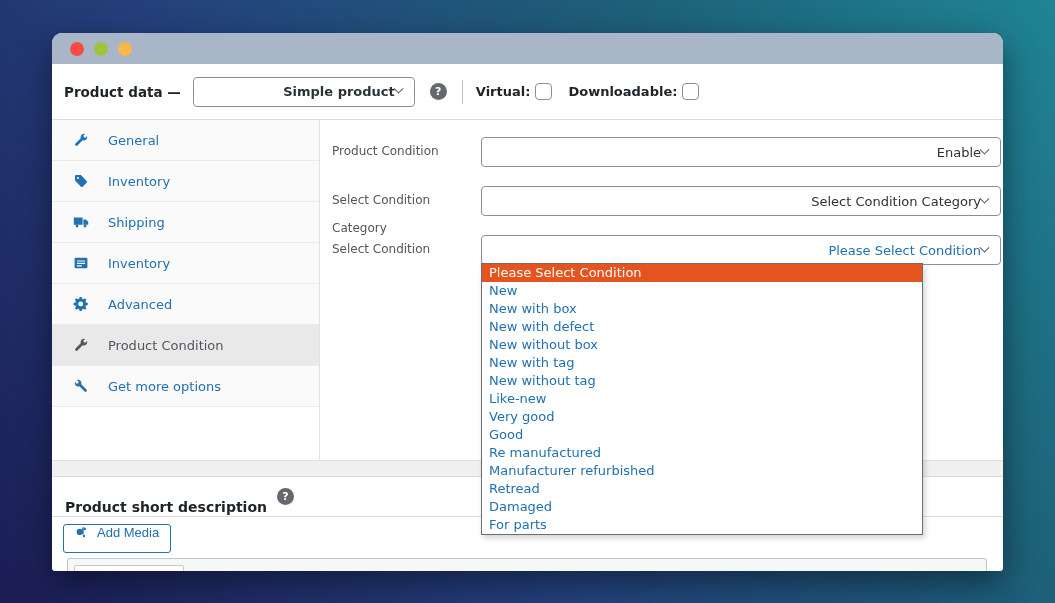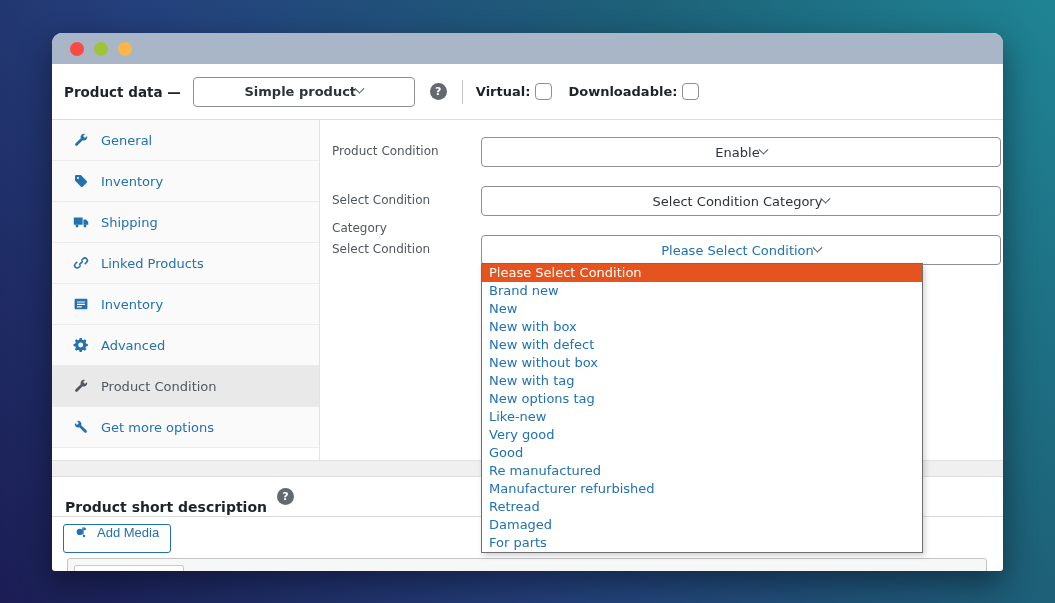--- a/index.html
+++ b/index.html
@@ -17,36 +17,36 @@
   }
   
   .titlebar { height:31px; background:#a9b6c7; display:flex; align-items:center; padding-left:18px; gap:10px; }
   .dot { width:14px; height:14px; border-radius:50%; }
   
   .pd-header { position:absolute; left:0; top:31px; width:100%; height:56px; background:#fff;
     border-bottom:1px solid #dcdcde; display:flex; align-items:center; padding:0 12px; }
   .pd-title { font-weight:bold; font-size:13.5px; color:#1d2327; white-space:nowrap; }
   .select {
     height:30px; border:1px solid #8c8f94; border-radius:4px; background:#fff;
-    display:flex; align-items:center; justify-content:center; padding:0 12px;
+    display:flex; align-items:center; justify-content:flex-end; padding:0 12px;
     font-size:13px; color:#2c3338; cursor:pointer;
   }
   .chev { width:7px; height:7px; border-right:1.8px solid #50575e; border-bottom:1.8px solid #50575e;
     transform:rotate(45deg) translate(-2px,-2px); flex:none; }
   .type-select { width:222px; margin-left:12px; font-weight:bold; }
   .help { width:17px; height:17px; border-radius:50%; background:#646970; color:#fff;
     font-size:11px; font-weight:bold; display:flex; align-items:center; justify-content:center; flex:none; cursor:pointer; }
   .pd-header .help { margin-left:15px; }
   .vdiv { width:1px; height:24px; background:#c3c4c7; margin:0 13px 0 15px; }
   .chk-label { font-weight:bold; font-size:13px; color:#1d2327; }
   .checkbox { width:17px; height:17px; border:1px solid #8c8f94; border-radius:4px; background:#fff; margin:0 16px 0 5px; cursor:pointer; }
   
   .main { position:absolute; left:0; top:87px; width:100%; height:340px; display:flex; z-index:5; }
   .tabs { width:268px; border-right:1px solid #e3e3e3; flex:none; }
-  .tab { height:41px; display:flex; align-items:center; gap:12px; padding-left:21px;
+  .tab { height:41px; display:flex; align-items:center; gap:19px; padding-left:21px;
     background:#fafafa; border-bottom:1px solid #ececec; color:#2271b1; font-size:13px; cursor:pointer; }
   .tab svg { width:16px; height:16px; flex:none; }
   .tab.active { background:#e9e9e9; color:#50575e; }
   .content { flex:1; position:relative; background:#fff; }
   .f-label { position:absolute; left:12px; width:145px; font-size:12px; color:#50575e; line-height:28px; }
   .f-select { position:absolute; left:161px; width:520px; }
   .blue-val { color:#2271b1; }
   
   .ddlist { position:absolute; left:161px; top:143px; width:442px; background:#fff;
     border:1px solid #6e6e6e; z-index:20; box-shadow:2px 3px 6px rgba(0,0,0,.18); }
@@ -112,28 +112,20 @@
       <div class="tab">
         <svg viewBox="0 0 20 20" fill="currentColor">
             <path d="M1 4.5h11v9H1z"></path>
             <path d="M13 7h3.2L19 9.8v3.7h-6z"></path>
             <circle cx="5" cy="15" r="1.8"></circle>
             <circle cx="15" cy="15" r="1.8"></circle>
           </svg>
         <span>Shipping</span>
       </div>
 
-      <div class="tab">
-        <svg viewBox="0 0 20 20" fill="none" stroke="currentColor" stroke-width="2" stroke-linecap="round">
-            <path d="M8.3 11.7l3.4-3.4"></path>
-            <path d="M11 6.3l1.6-1.6a3.1 3.1 0 0 1 4.4 4.4L15.4 10.7"></path>
-            <path d="M9 13.7l-1.6 1.6a3.1 3.1 0 0 1-4.4-4.4L4.6 9.3"></path>
-          </svg>
-        <span>Linked Products</span>
-      </div>
 
       <div class="tab">
         <svg viewBox="0 0 20 20" fill="currentColor">
             <rect x="2" y="3.5" width="16" height="13" rx="1.5"></rect>
             <path stroke="#fafafa" stroke-width="1.5" fill="none" d="M5 7.5h10M5 10.5h10M5 13.5h6"></path>
           </svg>
         <span>Inventory</span>
       </div>
 
       <div class="tab">
@@ -173,27 +165,26 @@
       </div>
 
       <span class="f-label" style="top:115px">Select Condition</span>
       <div class="select f-select" style="top:115px">
         <span class="blue-val">Please Select Condition</span>
         <span class="chev"></span>
       </div>
 
       <div class="ddlist">
         <div class="opt sel">Please Select Condition</div>
-        <div class="opt">Brand new</div>
         <div class="opt">New</div>
         <div class="opt">New with box</div>
         <div class="opt">New with defect</div>
         <div class="opt">New without box</div>
         <div class="opt">New with tag</div>
-        <div class="opt">New options tag</div>
+        <div class="opt">New without tag</div>
         <div class="opt">Like-new</div>
         <div class="opt">Very good</div>
         <div class="opt">Good</div>
         <div class="opt">Re manufactured</div>
         <div class="opt">Manufacturer refurbished</div>
         <div class="opt">Retread</div>
         <div class="opt">Damaged</div>
         <div class="opt">For parts</div>
       </div>
     </div>

